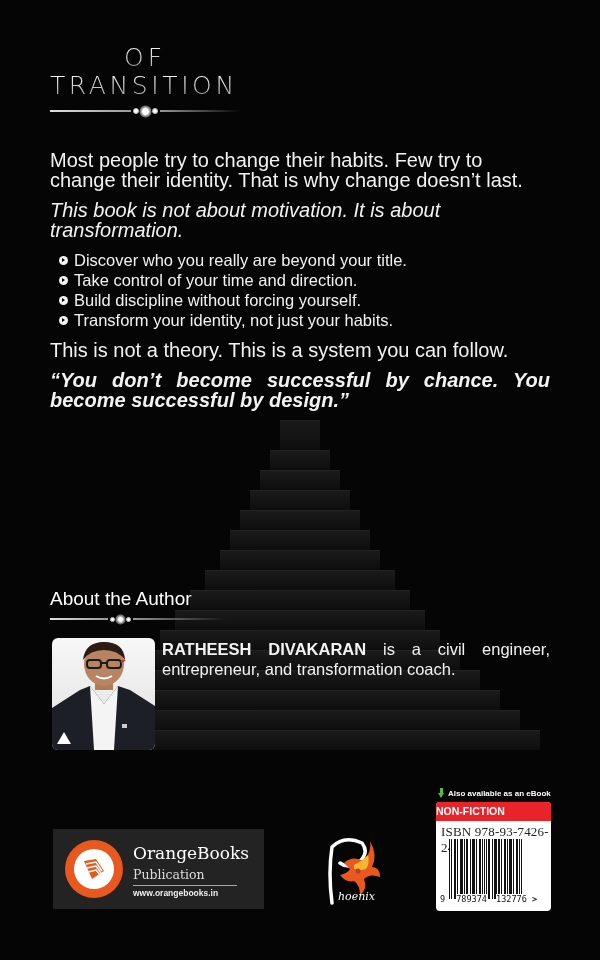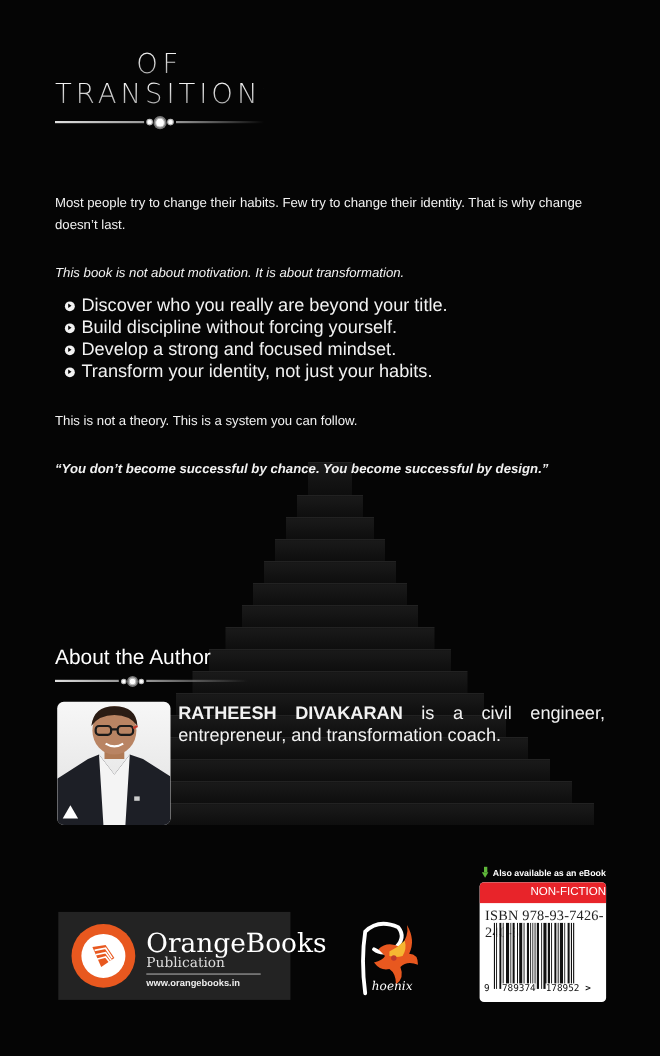--- a/index.html
+++ b/index.html
@@ -17,54 +17,54 @@
 
   .ornament { position: relative; height: 10px; display: flex; align-items: center; }
   .ornament .rule { height: 2px; flex: 1; background: linear-gradient(90deg, #e0e0e0, #999); }
   .ornament .rule.r { background: linear-gradient(90deg, #999, rgba(120,120,120,0)); }
   .ornament .dots { display: flex; align-items: center; gap: 2px; padding: 0 2px; }
   .ornament .dot { width: 6px; height: 6px; border-radius: 50%; background: #fff; border: 1px solid #bbb; }
   .ornament .dot.big { width: 9px; height: 9px; box-shadow: 0 0 0 1.5px #777; }
 
   .content { position: absolute; left: 50px; top: 150px; width: 500px; }
   .headline { font-weight: bold; font-size: 16px; letter-spacing: 0.1px; color: #fff; margin-bottom: 10px; }
-  p { font-size: 12px; line-height: 20px; margin-bottom: 10px; margin-top: 24px; }
+  p { font-size: 20px; line-height: 20px; margin-bottom: 10px; }
   p.justify { text-align: justify; text-align-last: left; }
   p.it { font-style: italic; }
   p.quote { font-style: italic; font-weight: bold; text-align: justify; text-align-last: left; }
 
   ul.bullets { list-style: none; margin: 0 0 10px 0; padding-left: 9px; }
   ul.bullets li { font-size: 16.5px; line-height: 20px; display: flex; align-items: center; }
   .bullet-icon { width: 9px; height: 9px; border-radius: 50%; background: #f2f2f2; margin-right: 6px; position: relative; flex: none; }
   .bullet-icon::after { content: ""; position: absolute; left: 3.2px; top: 2px; border-left: 3px solid #050505; border-top: 2.5px solid transparent; border-bottom: 2.5px solid transparent; }
 
   .about-title { position: absolute; left: 50px; top: 588px; font-size: 19px; color: #fff; }
   .about-orn { position: absolute; left: 50px; top: 614px; width: 175px; }
 
   .author-photo { position: absolute; left: 52px; top: 638px; width: 103px; height: 112px; border-radius: 6px; overflow: hidden; background: linear-gradient(180deg, #f7f7f7 0%, #e9e9e9 60%, #d8d8d8 100%); }
   .author-bio { position: absolute; left: 162px; top: 639px; width: 388px; font-size: 16.5px; line-height: 20px; text-align: justify; text-align-last: left; }
   .author-bio b { font-weight: bold; }
 
   .publisher-box { position: absolute; left: 53px; top: 829px; width: 211px; height: 80px; background: #232323; }
   .pub-logo { position: absolute; left: 12px; top: 11px; width: 58px; height: 58px; border-radius: 50%; background: #e8581f; }
   .pub-logo .inner { position: absolute; left: 9px; top: 9px; width: 40px; height: 40px; border-radius: 50%; background: #fff; overflow: hidden; }
-  .pub-name { position: absolute; left: 80px; top: 14px; font-family: "DejaVu Serif", serif; font-size: 24px; color: #fff; }
+  .pub-name { position: absolute; left: 80px; top: 14px; font-family: "DejaVu Serif", serif; font-size: 17px; color: #fff; }
   .pub-sub { position: absolute; left: 80px; top: 38px; font-family: "DejaVu Serif", serif; font-size: 12.5px; color: #ddd; }
   .pub-rule { position: absolute; left: 80px; top: 56px; width: 104px; height: 1px; background: #aaa; }
   .pub-url { position: absolute; left: 80px; top: 59px; font-size: 8.5px; font-weight: bold; color: #eee; }
 
   .phoenix { position: absolute; left: 314px; top: 833px; width: 72px; height: 78px; }
   .phoenix-text { position: absolute; left: 338px; top: 890px; font-family: "DejaVu Serif", serif; font-style: italic; font-size: 11px; color: #fff; }
 
   .ebook-note { position: absolute; left: 438px; top: 788px; font-size: 8px; font-weight: bold; color: #fff; display: flex; align-items: center; gap: 3px; }
   .down-arrow { width: 7px; height: 10px; position: relative; }
   .down-arrow::before { content: ""; position: absolute; left: 2px; top: 0; width: 3px; height: 5px; background: #5fb83a; }
   .down-arrow::after { content: ""; position: absolute; left: 0; top: 5px; border-top: 5px solid #5fb83a; border-left: 3.5px solid transparent; border-right: 3.5px solid transparent; }
   .isbn-box { position: absolute; left: 436px; top: 802px; width: 115px; height: 109px; background: #fff; border-radius: 4px; overflow: hidden; }
-  .genre-banner { height: 19px; background: #e8242a; color: #fff; font-weight: normal; font-size: 10.5px; text-align: right; line-height: 19px; }
+  .genre-banner { height: 19px; background: #e8242a; color: #fff; font-weight: bold; font-size: 10.5px; text-align: left; line-height: 19px; }
   .isbn-text { font-family: Liberation Serif, serif; font-size: 13px; color: #222; margin: 3px 0 0 5px; letter-spacing: 0.2px; }
   .barcode { position: absolute; left: 13px; top: 37px; width: 90px; height: 60px; display: flex; align-items: stretch; }
   .barcode span { display: block; background: #111; }
   .barcode-digits { position: absolute; left: 4px; top: 92px; font-family: "DejaVu Sans Mono", monospace; font-size: 8.5px; color: #111; width: 108px; background: transparent; }
   .barcode-digits .d { background: #fff; }
 </style>
 </head>
 <body>
 
 <div class="stairs">
@@ -103,25 +103,25 @@
 <div class="content">
   <p>Most people try to change their habits. Few try to change their identity. That is why change doesn’t last.</p>
   <p class="it">This book is not about motivation. It is about transformation.</p>
   <ul class="bullets">
     <li>
         <span class="bullet-icon"></span>
         <span>Discover who you really are beyond your title.</span>
       </li>
     <li>
         <span class="bullet-icon"></span>
+        <span>Take control of your time and direction.</span>
+      </li>
+    <li>
+        <span class="bullet-icon"></span>
         <span>Build discipline without forcing yourself.</span>
-      </li>
-    <li>
-        <span class="bullet-icon"></span>
-        <span>Develop a strong and focused mindset.</span>
       </li>
     <li>
         <span class="bullet-icon"></span>
         <span>Transform your identity, not just your habits.</span>
       </li>
   </ul>
   <p>This is not a theory. This is a system you can follow.</p>
   <p class="quote">“You don’t become successful by chance. You become successful by design.”</p>
 </div>
 
@@ -237,18 +237,18 @@
       <i style="width:2px"></i>
       <span style="width:2px"></span>
       <i style="width:1px"></i>
     <span style="width:1px"></span>
       <i style="width:1px"></i>
       <span style="width:1px"></span>
   </div>
   <div class="barcode-digits">
     <span class="d">9</span>
     <span class="d" style="margin-left:6px;">789374</span>
-    <span class="d" style="margin-left:4px;">178952</span>
+    <span class="d" style="margin-left:4px;">132776</span>
     <span class="d" style="font-weight:bold;">&gt;</span>
   </div>
 </div>
 
 <style>.barcode i { display:block; background:#fff; }</style>
 
 </body></html>

